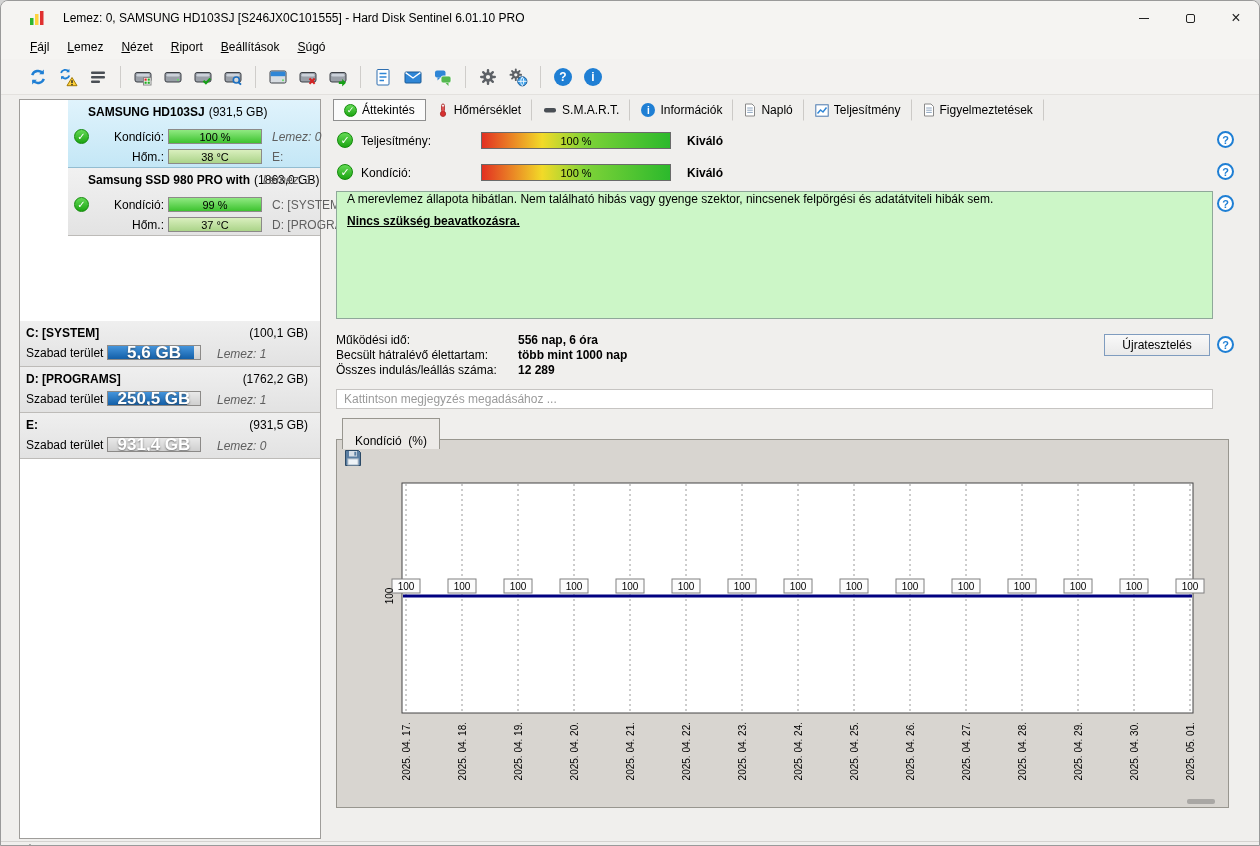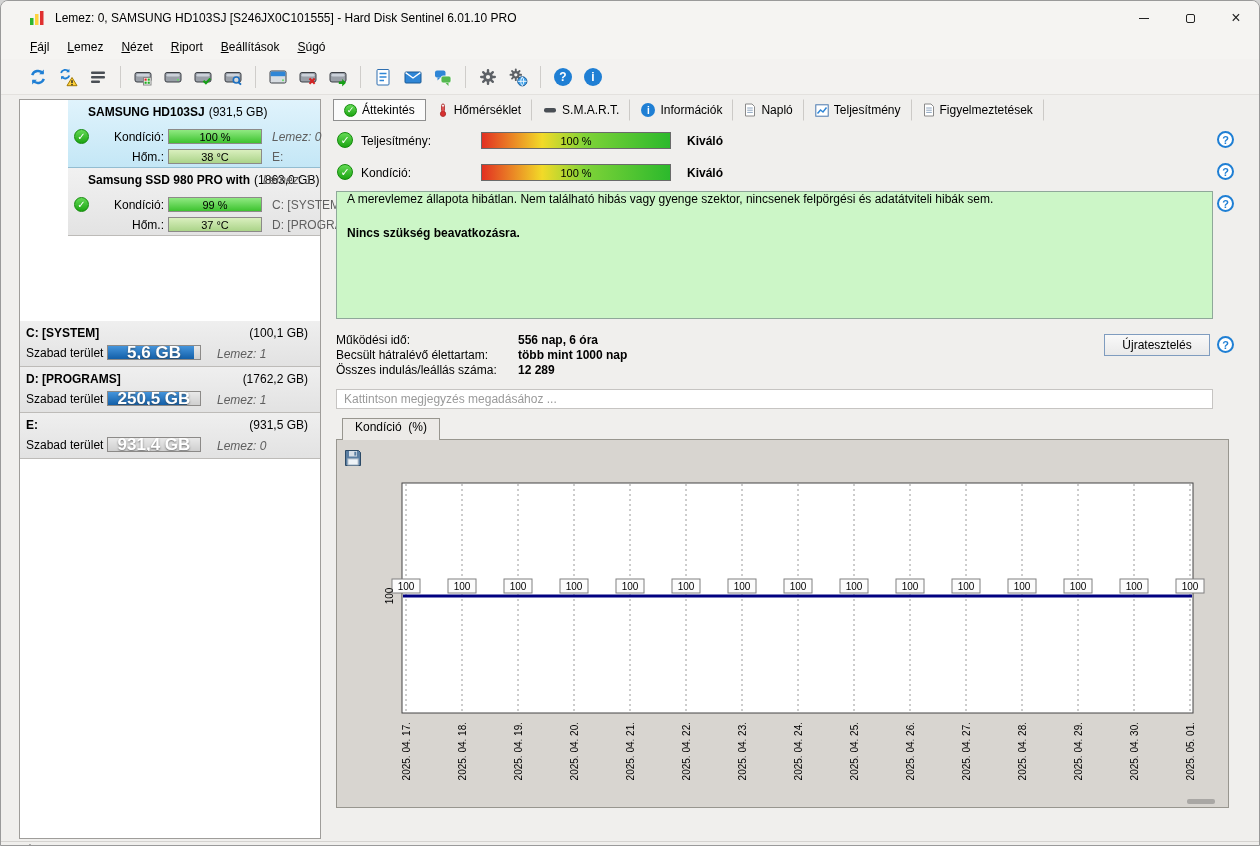--- a/index.html
+++ b/index.html
@@ -4,21 +4,21 @@
 <style>
   * { margin:0; padding:0; box-sizing:border-box; }
   body { width:1260px; height:846px; overflow:hidden; background:#d4d4d4;
          font-family:"Liberation Sans","DejaVu Sans",sans-serif; font-size:12px; color:#000; }
   .window { position:relative; width:1260px; height:846px; background:#f0efed;
             border:1px solid #9a9a9a; border-radius:8px 8px 0 0; overflow:hidden; }
 
   
   .titlebar { position:absolute; left:0; top:0; right:0; height:34px; background:#f5f4f2; display:flex; align-items:center; }
   .app-icon { margin-left:28px; width:16px; height:16px; flex:none; }
-  .title-text { margin-left:10px; }
+  .title-text { margin-left:18px; }
   .win-controls { position:absolute; right:0; top:0; height:34px; display:flex; }
   .win-btn { width:46px; height:34px; display:flex; align-items:center; justify-content:center; color:#222; }
   .glyph-min { width:10px; height:1px; background:#222; display:block; }
   .glyph-max { width:9px; height:9px; border:1px solid #222; border-radius:2px; display:block; }
   .glyph-close { font-size:16px; line-height:1; }
 
   
   .menubar { position:absolute; left:0; top:34px; right:0; height:24px; display:flex; align-items:center; padding-left:20px; background:#f5f4f2; }
   .menu-item { display:inline-block; padding:3px 9px; }
   .menu-item::first-letter { text-decoration:underline; }
@@ -60,27 +60,27 @@
   .main { position:absolute; left:332px; top:98px; width:914px; height:740px; }
   .tabbar { position:absolute; left:0; top:0; height:22px; display:flex; }
   .tab { display:flex; align-items:center; gap:5px; padding:0 10px; border:1px solid transparent; border-right:1px solid #cccac7; white-space:nowrap; }
   .tab.active { background:#fbfbfb; border:1px solid #8f8f8f; }
   .gradient-bar { position:absolute; width:190px; height:17px; border:1px solid #6a6a6a; display:flex; align-items:center; justify-content:center; font-size:11px;
                   background:linear-gradient(90deg,#e23022 0%,#f2da28 32%,#7fd338 55%,#2cb92c 100%); }
   .rating { position:absolute; font-weight:bold; }
   .ov-label { position:absolute; }
   .help-icon { position:absolute; width:17px; height:17px; border-radius:50%; background:#fff; border:2px solid #1f7fd4; color:#1f7fd4; font-weight:bold; font-size:11px; display:flex; align-items:center; justify-content:center; }
   .status-box { position:absolute; left:3px; top:92px; width:877px; height:128px; background:#ccf6c7; border:1px solid #8fa89a; padding:0 10px; }
-  .status-box .line2 { font-weight:bold; margin-top:20px; }
+  .status-box .line2 { font-weight:bold; margin-top:8px;text-decoration:underline; }
   .stat-label { position:absolute; left:3px; width:178px; }
   .stat-value { position:absolute; left:185px; font-weight:bold; }
   .retest-btn { position:absolute; left:771px; top:235px; width:106px; height:22px; background:linear-gradient(180deg,#f9f9f9,#e9e9e9); border:1px solid #7f9cbf; display:flex; align-items:center; justify-content:center; }
   .comment-input { position:absolute; left:3px; top:290px; width:877px; height:20px; border:1px solid #c6c4c2; background:#fff; padding:0 7px; font-size:12px; color:#333; font-family:inherit; }
   .comment-input::placeholder { color:#9a9a9a; }
-  .graph-tab { position:absolute; left:9px; top:319px; height:22px; padding:1px 12px; background:#eceae7; border:1px solid #98968f; border-bottom:none; z-index:2; white-space:pre; }
+  .graph-tab { position:absolute; left:9px; top:319px; height:22px; padding:15px 12px; background:#eceae7; border:1px solid #98968f; border-bottom:none; z-index:2; white-space:pre; }
   .graph-panel { position:absolute; left:3px; top:340px; width:893px; height:369px; background:#d8d5d0; border:1px solid #98968f; }
   .floppy-btn { position:absolute; left:6px; top:8px; width:20px; height:20px; z-index:3; }
   #chart-svg { position:absolute; left:0; top:0; }
   #chart-svg text { font-family:"Liberation Sans","DejaVu Sans",sans-serif; }
   .h-thumb { position:absolute; left:850px; bottom:3px; width:28px; height:5px; background:#a9a7a4; border-radius:2px; }
 
   .statusbar { position:absolute; left:0; top:840px; right:0; height:26px; background:#f0efed; border-top:1px solid #d5d3d0; padding:3px 0 0 24px; color:#222; }
 </style>
 </head>
 <body>

